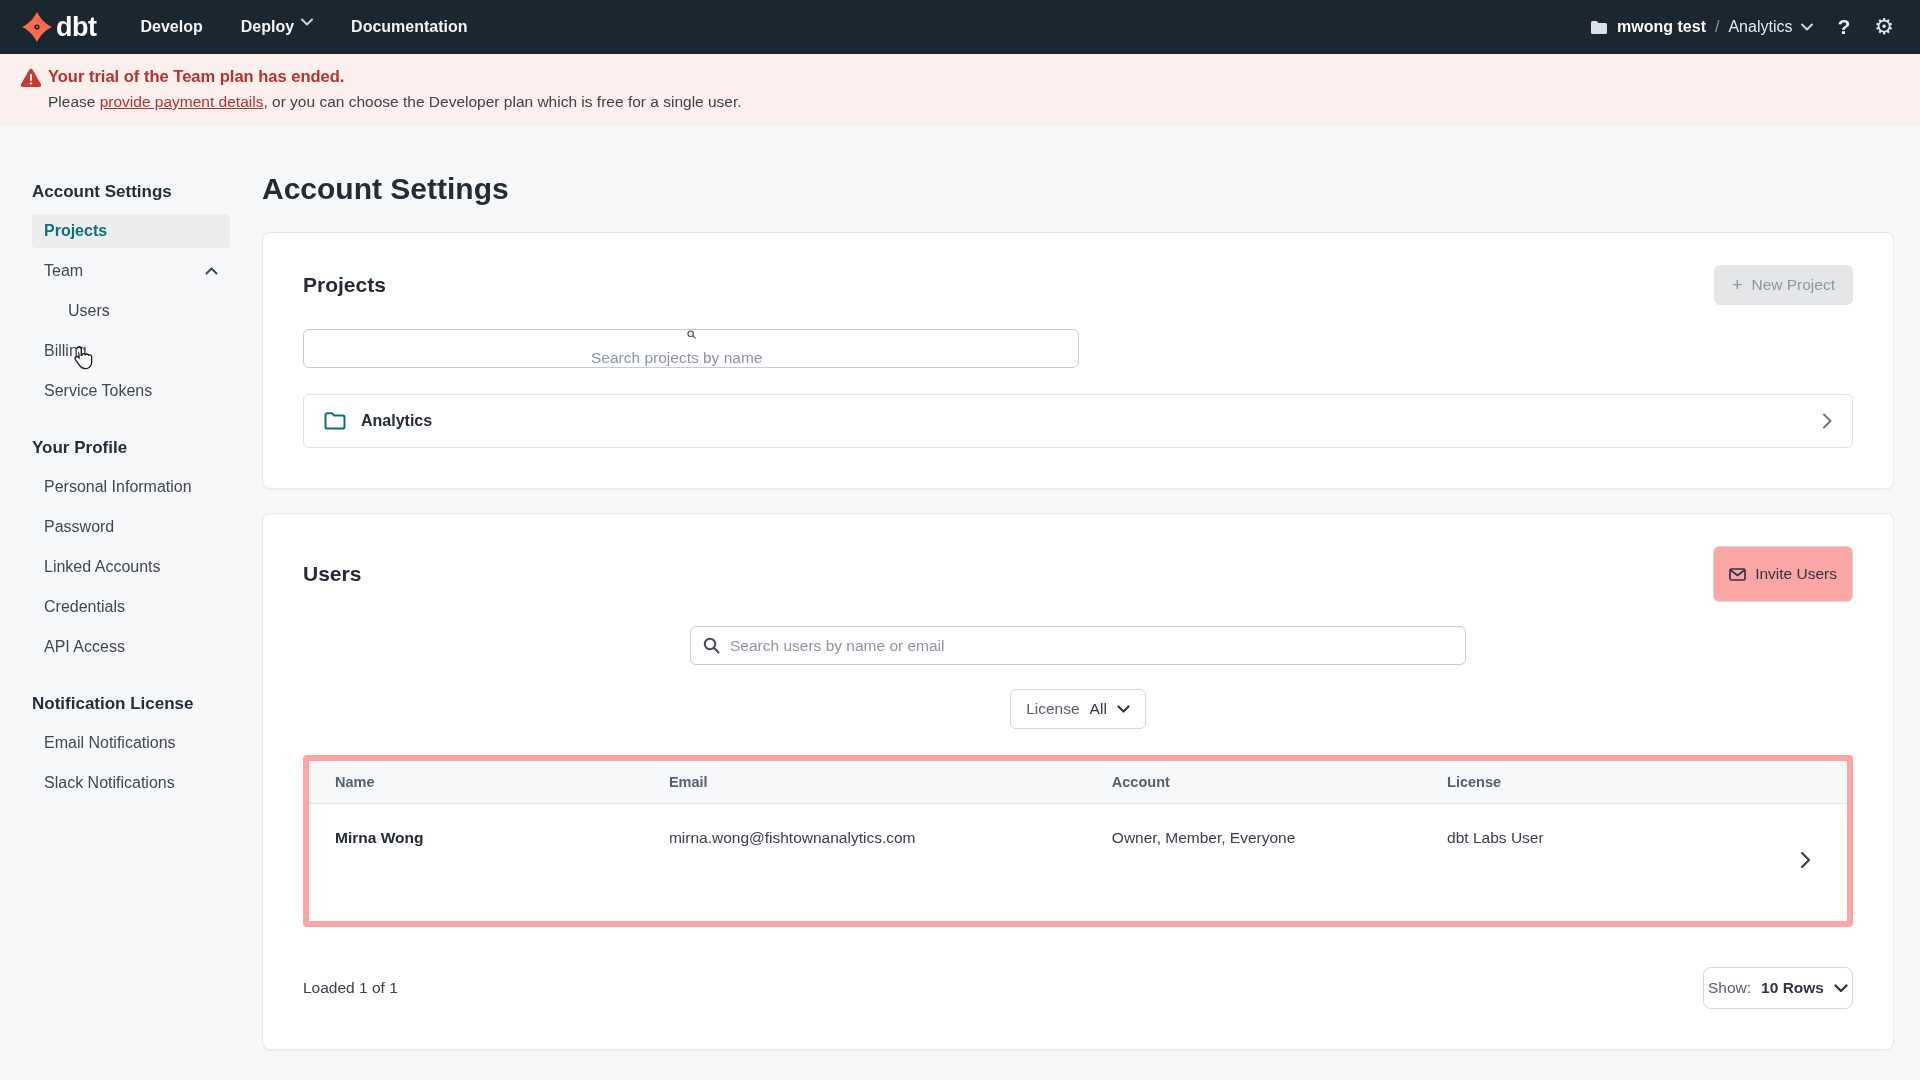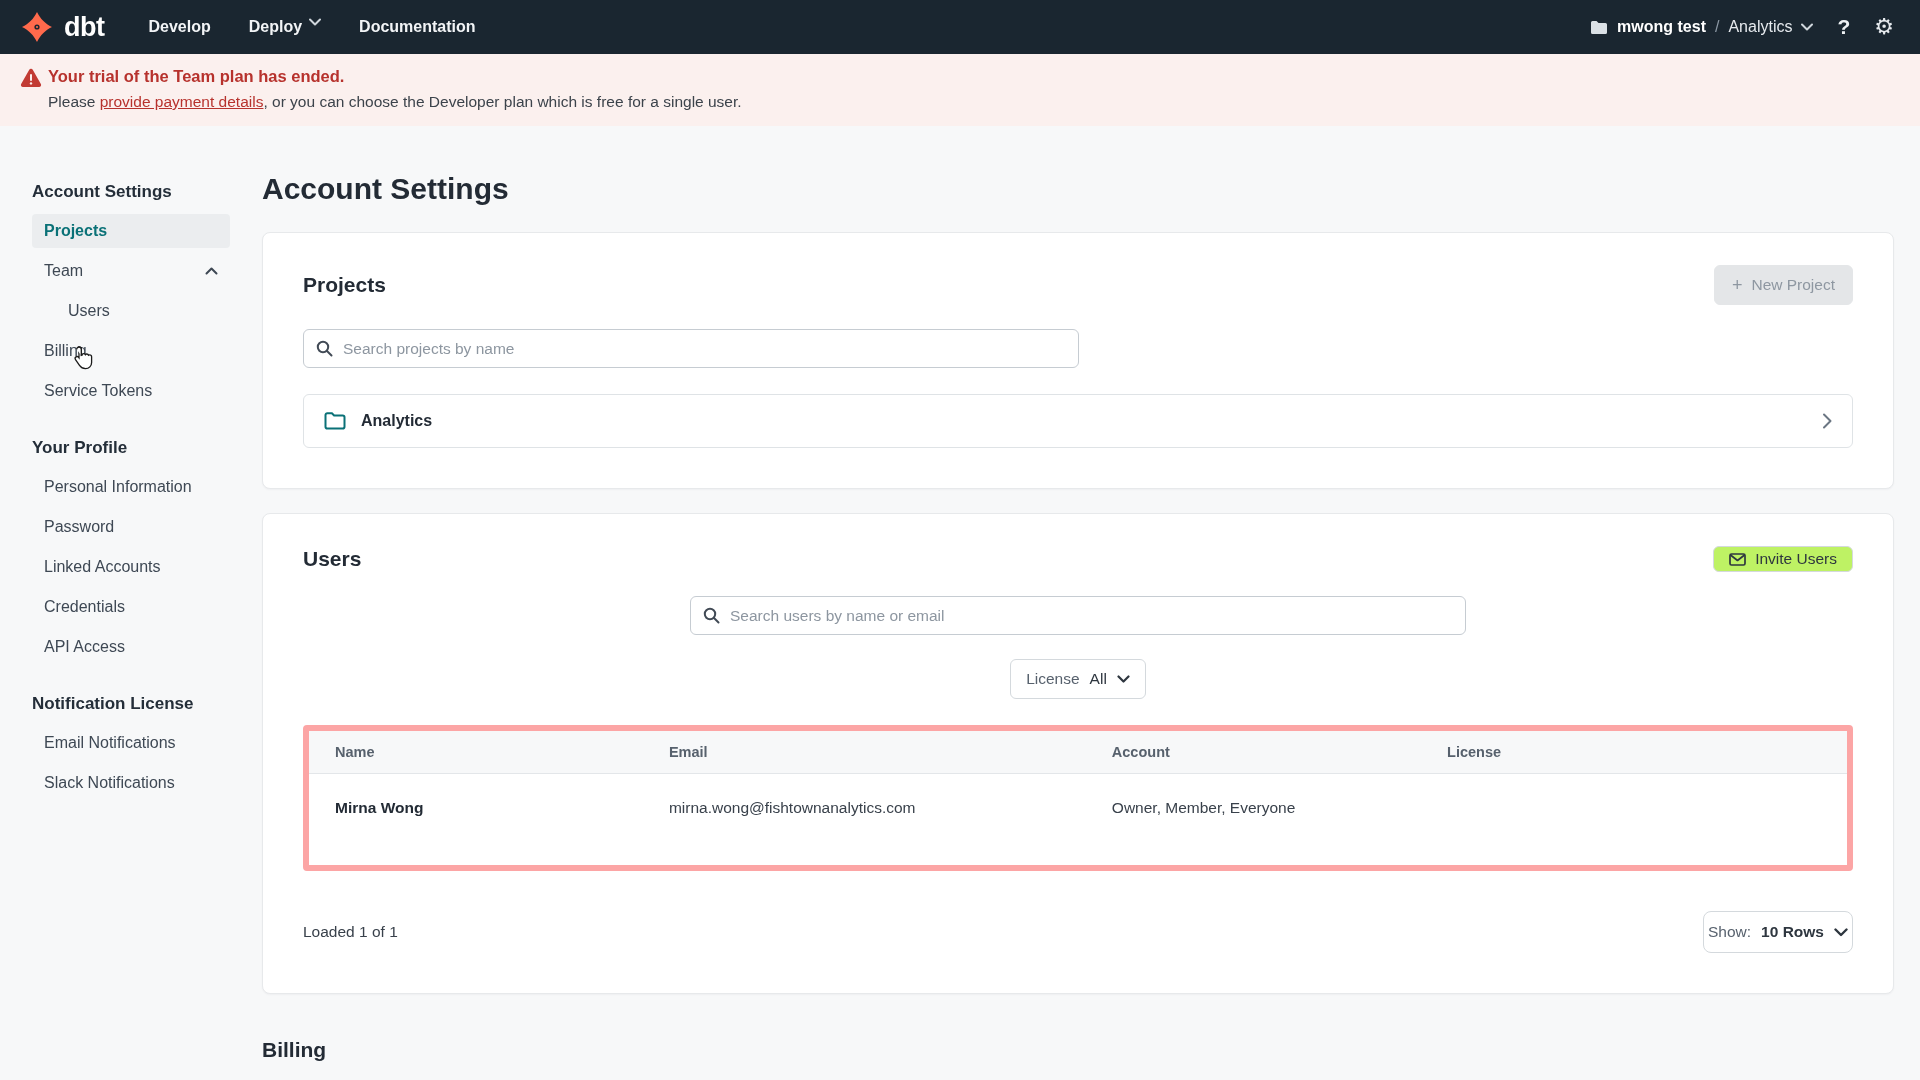--- a/index.html
+++ b/index.html
@@ -8,21 +8,21 @@
     font-family:"Liberation Sans", sans-serif;
     background:#f7f8f9;
     color:#232b35;
     font-size:15.5px;
   }
   
   .navbar {
     height:54px; background:#1a2630; display:flex; align-items:center;
     padding:0 26px 0 22px; gap:10px;
   }
-  .logo-wrap { display:flex; align-items:center; gap:12px; margin-right:34px; }
+  .logo-wrap { display:flex; align-items:center; gap:4px; margin-right:34px; }
   .logo-text { color:#fff; font-size:27px; font-weight:700; letter-spacing:-0.5px; }
   .nav-menu { display:flex; align-items:center; gap:38px; }
   .nav-item { color:#f2f4f6; font-size:16px; font-weight:600; display:flex; align-items:flex-start; gap:7px; cursor:pointer; }
   .nav-right { margin-left:auto; display:flex; align-items:center; gap:24px; }
   .crumbs { display:flex; align-items:center; gap:9px; color:#e6eaee; font-size:16px; cursor:pointer; }
   .crumbs .acct { font-weight:700; color:#fff; }
   .crumbs .sep { color:#8b97a3; }
   .help-q { color:#eef1f4; font-size:21px; font-weight:800; cursor:pointer; }
   .gear { color:#e6eaee; font-size:22px; cursor:pointer; line-height:1; }
   .chev { stroke:#cfd6dc; stroke-width:2; fill:none; stroke-linecap:round; stroke-linejoin:round; }
@@ -49,33 +49,33 @@
   .card {
     background:#fff; border:1px solid #e7e9eb; border-radius:8px;
     box-shadow:0 1px 2px rgba(20,30,40,.04); margin-bottom:24px;
   }
   .card-pad { padding:32px 40px 40px 40px; }
   .card-head { display:flex; align-items:center; justify-content:space-between; }
   .card-title { font-size:21px; font-weight:700; color:#232b35; }
   
   .btn { display:inline-flex; align-items:center; gap:9px; border-radius:6px; font-size:15.5px; cursor:pointer; }
   .btn-disabled { background:#e4e6e8; color:#8e97a1; padding:10px 17px; border:1px solid #e4e6e8; cursor:default; }
-  .btn-outline { background:#bef264; color:#2e363f; padding:3px 15px; border:1px solid #d4d9dd; }
+  .btn-outline { background:#fca5a5; color:#2e363f; padding:18px 15px; border:1px solid #d4d9dd; }
   
   .search-box {
     display:flex; align-items:center; gap:10px;
     width:776px; height:39px; border:1px solid #c6ccd2; border-radius:6px;
     padding:0 12px; background:#fff;
   }
   .search-box input {
     border:none; outline:none; flex:1; font-size:15.5px;
     font-family:"Liberation Sans", sans-serif; color:#232b35; background:transparent;
   }
   .search-box input::placeholder { color:#8d96a0; }
-  .row-gap-top { margin-top:24px; }
+  .row-gap-top { margin-top:24px;flex-direction:column; }
   
   .list-item {
     margin-top:26px; border:1px solid #dfe3e6; border-radius:6px; height:54px;
     display:flex; align-items:center; gap:15px; padding:0 20px; cursor:pointer; background:#fff;
   }
   .list-item .item-name { font-weight:700; font-size:16px; color:#232b35; }
   .list-item .spacer, .flex-spacer { flex:1; }
   
   .filters-row { display:flex; align-items:center; gap:24px; margin-top:24px;flex-direction:column; }
   .dropdown { display:inline-flex; align-items:center; gap:10px; border:1px solid #d4d9dd; border-radius:6px; background:#fff; padding:10px 15px; cursor:pointer; }
@@ -288,20 +288,28 @@
         <div class="tbl-row tbl-head">
           <div class="tbl-cell c1">Name</div>
           <div class="tbl-cell c2">Email</div>
           <div class="tbl-cell c3">Account</div>
           <div class="tbl-cell c4">License</div>
         </div>
         <div class="tbl-row tbl-body">
           <div class="tbl-cell c1 name">Mirna Wong</div>
           <div class="tbl-cell c2">mirna.wong@fishtownanalytics.com</div>
           <div class="tbl-cell c3">Owner, Member, Everyone</div>
+          <div class="tbl-cell c4">
+            <span>dbt Labs User</span>
+            <span class="row-chevron">
+              <svg width="11" height="18" viewBox="0 0 11 18">
+                  <polyline points="2,2 9,9 2,16" fill="none" stroke="#39414b" stroke-width="2.2" stroke-linecap="round" stroke-linejoin="round"></polyline>
+                </svg>
+            </span>
+          </div>
         </div>
       </div>
 
       <div class="tbl-footer">
         <span class="loaded-txt">Loaded 1 of 1</span>
         <div class="show-btn">
           <span class="dd-label">Show:</span>
           <span class="dd-value" style="font-weight:600;">10 Rows</span>
           <svg width="14" height="9" viewBox="0 0 14 9">
               <polyline points="1.5,1.5 7,7 12.5,1.5" fill="none" stroke="#2e363f" stroke-width="2.4" stroke-linecap="round" stroke-linejoin="round"></polyline>

